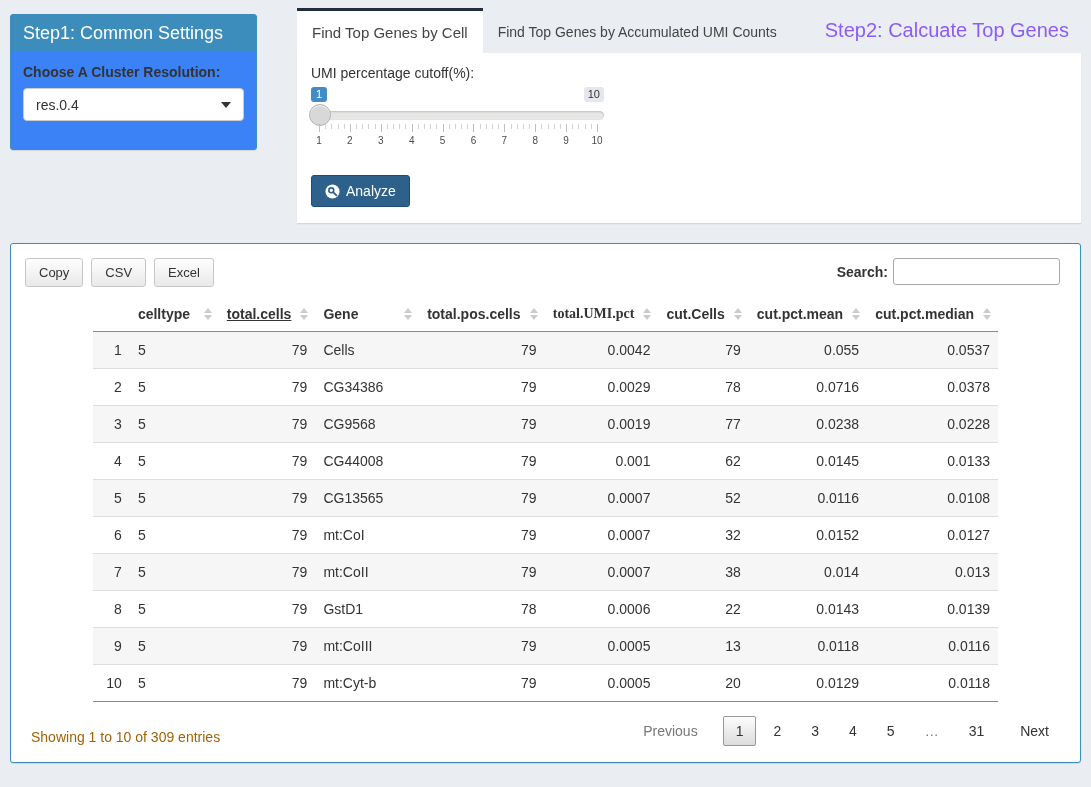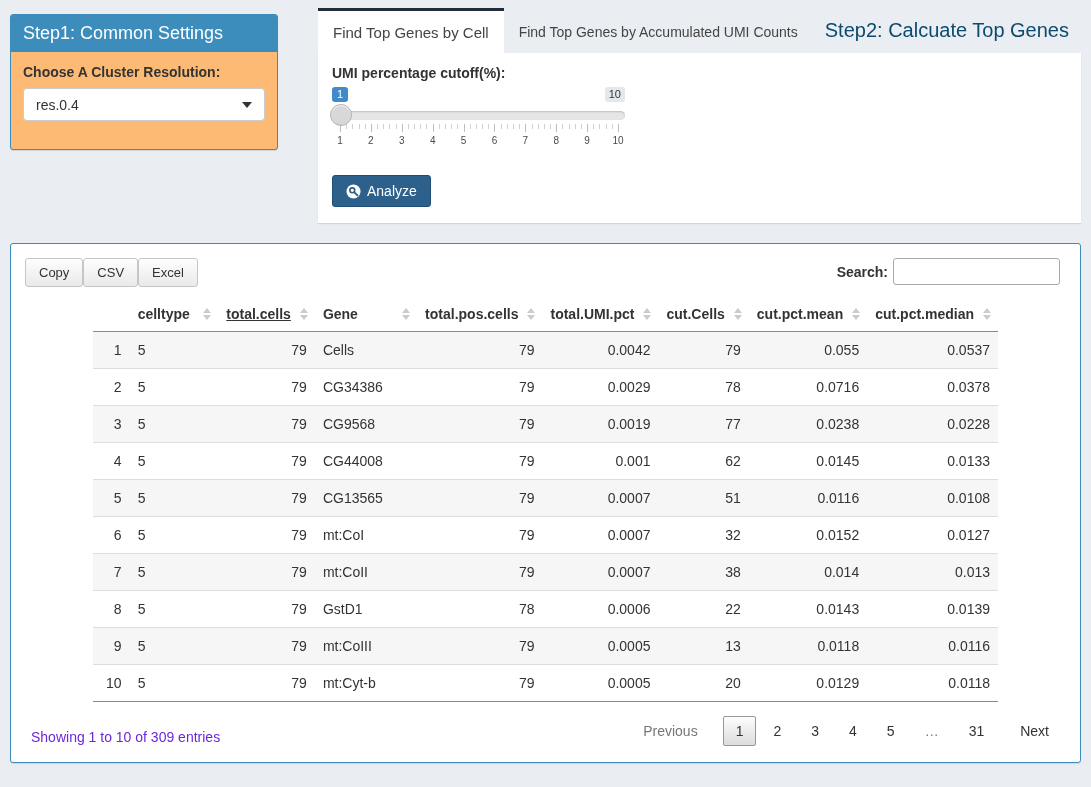--- a/index.html
+++ b/index.html
@@ -8,21 +8,21 @@
     font-family:"Liberation Sans","DejaVu Sans",sans-serif;
     background:#eaeef3; color:#333; font-size:14px; overflow:hidden;
   }
   .page { padding:8px 10px; }
 
   
   .top-row { display:flex; align-items:flex-start; }
 
   
   .step1-box {
-    width:268px; margin-top:6px; background:#fdba74;
+    width:247px; margin-top:6px; background:#3b82f6;
     border:1px solid #3c8dbc; border-radius:3px;
     box-shadow:0 1px 1px rgba(0,0,0,.1);
   }
   .step1-header {
     background:#3c8dbc; color:#fff; padding:8px 12px;
     font-size:18px; font-weight:500; border-radius:2px 2px 0 0;
   }
   .step1-body { padding:12px 12px 28px 12px; }
   .field-label { font-weight:bold; font-size:14px; color:#333; display:block; margin-bottom:8px; }
   .select-box {
@@ -39,28 +39,28 @@
   .tabbox { flex:1; margin-left:40px; }
   .tab-nav { display:flex; align-items:stretch; height:45px; }
   .tab {
     padding:0 15px; display:flex; align-items:center; font-size:14px; color:#444;
     cursor:pointer; background:transparent; border-top:3px solid transparent;
   }
   .tab.active {
     background:#fff; border-top:3px solid #222d3c; font-size:15px;
   }
   .tab-spacer { flex:1; }
-  .tab-title { display:flex; align-items:center; padding:0 12px; font-size:20px; color:#0c4a6e; font-weight:400; }
+  .tab-title { display:flex; align-items:center; padding:0 12px; font-size:20px; color:#8b5cf6; font-weight:400; }
   .tab-content {
     background:#fff; padding:12px 14px 16px 14px; min-height:152px;
     box-shadow:0 1px 1px rgba(0,0,0,.1);
   }
 
   
-  .slider-label { font-weight:bold; margin-bottom:4px; }
+  .slider-label { font-weight:normal; margin-bottom:4px; }
   .slider { position:relative; width:293px; height:78px; }
   .val-badge {
     position:absolute; left:0; top:2px; background:#428bca; color:#fff;
     font-size:11px; line-height:1; padding:2px 5px; border-radius:3px;
   }
   .max-badge {
     position:absolute; right:0; top:2px; background:#e4e7eb; color:#333;
     font-size:11px; line-height:1; padding:2px 4px; border-radius:3px;
   }
   .slider-track {
@@ -96,21 +96,21 @@
   }
   .results-header {
     background:#3c8dbc; color:#fff; padding:10px 15px; font-size:18px;
     display:flex; align-items:center; justify-content:space-between;
     border-radius:2px 2px 0 0;
   }
   .collapse-btn { cursor:pointer; font-weight:bold; font-size:14px; padding:0 4px; }
   .results-body { padding:14px; }
 
   .table-controls { display:flex; justify-content:space-between; align-items:flex-start; }
-  .export-buttons { display:flex; }
+  .export-buttons { display:flex; gap:8px; }
   .dt-button {
     background:linear-gradient(#fefefe,#e9e9e9); border:1px solid #c6c6c6;
     border-radius:3px; color:#333; font-size:13px; padding:6px 13px; cursor:pointer;
     font-family:inherit;
   }
   .search-wrap { display:flex; align-items:center; gap:5px; margin-right:6px; }
   .search-wrap label { font-weight:bold; }
   .search-wrap input {
     width:167px; height:27px; border:1px solid #aaa; border-radius:3px; padding:2px 6px;
     font-family:inherit; font-size:13px;
@@ -128,21 +128,21 @@
   .al-left { text-align:left; } .al-right { text-align:right; }
   .rownum { width:38px; text-align:right; color:#333; }
   .sorter {
     position:absolute; right:7px; top:50%; transform:translateY(-50%);
     display:flex; flex-direction:column; gap:2px;
   }
   .s-up { width:0; height:0; border-left:4px solid transparent; border-right:4px solid transparent; border-bottom:5px solid #ccc; }
   .s-down { width:0; height:0; border-left:4px solid transparent; border-right:4px solid transparent; border-top:5px solid #ccc; }
 
   .table-footer { display:flex; justify-content:space-between; align-items:center; margin-top:10px; padding:4px 2px 2px 6px; }
-  .dt-info { font-size:14px; color:#6d28d9;margin-top:12px; }
+  .dt-info { font-size:14px; color:#a16207;margin-top:12px; }
   .pagination { display:flex; align-items:center; }
   .page-btn {
     padding:6px 12px; margin:0 2px; font-size:14px; color:#333; cursor:pointer;
     border:1px solid transparent; border-radius:2px; user-select:none;
   }
   .page-btn.disabled { color:#777; cursor:default; margin-right:10px; }
   .page-btn.current { background:linear-gradient(#fdfdfd,#dcdcdc); border:1px solid #979797; }
   .page-btn.ellipsis { color:#777; cursor:default; }
   .page-btn.next { margin-left:8px; }
 </style>
@@ -283,21 +283,21 @@
                   <span class="s-down"></span>
                 </span></th>
               <th class="al-left" style="width: 110px;"><span>Gene</span><span class="sorter">
                   <span class="s-up"></span>
                   <span class="s-down"></span>
                 </span></th>
               <th class="al-right" style="width: 116px;"><span>total.pos.cells</span><span class="sorter">
                   <span class="s-up"></span>
                   <span class="s-down"></span>
                 </span></th>
-              <th class="al-right" style="width: 114px;"><span>total.UMI.pct</span><span class="sorter">
+              <th class="al-right" style="width: 114px; font-family: Liberation Serif, serif;"><span>total.UMI.pct</span><span class="sorter">
                   <span class="s-up"></span>
                   <span class="s-down"></span>
                 </span></th>
               <th class="al-right" style="width: 90px;"><span>cut.Cells</span><span class="sorter">
                   <span class="s-up"></span>
                   <span class="s-down"></span>
                 </span></th>
               <th class="al-right" style="width: 114px;"><span>cut.pct.mean</span><span class="sorter">
                   <span class="s-up"></span>
                   <span class="s-down"></span>
@@ -353,21 +353,21 @@
               <td class="al-right">0.0145</td>
               <td class="al-right">0.0133</td>
             </tr>
             <tr>
               <td class="rownum">5</td>
               <td class="al-left">5</td>
               <td class="al-right">79</td>
               <td class="al-left">CG13565</td>
               <td class="al-right">79</td>
               <td class="al-right">0.0007</td>
-              <td class="al-right">51</td>
+              <td class="al-right">52</td>
               <td class="al-right">0.0116</td>
               <td class="al-right">0.0108</td>
             </tr>
             <tr>
               <td class="rownum">6</td>
               <td class="al-left">5</td>
               <td class="al-right">79</td>
               <td class="al-left">mt:CoI</td>
               <td class="al-right">79</td>
               <td class="al-right">0.0007</td>

